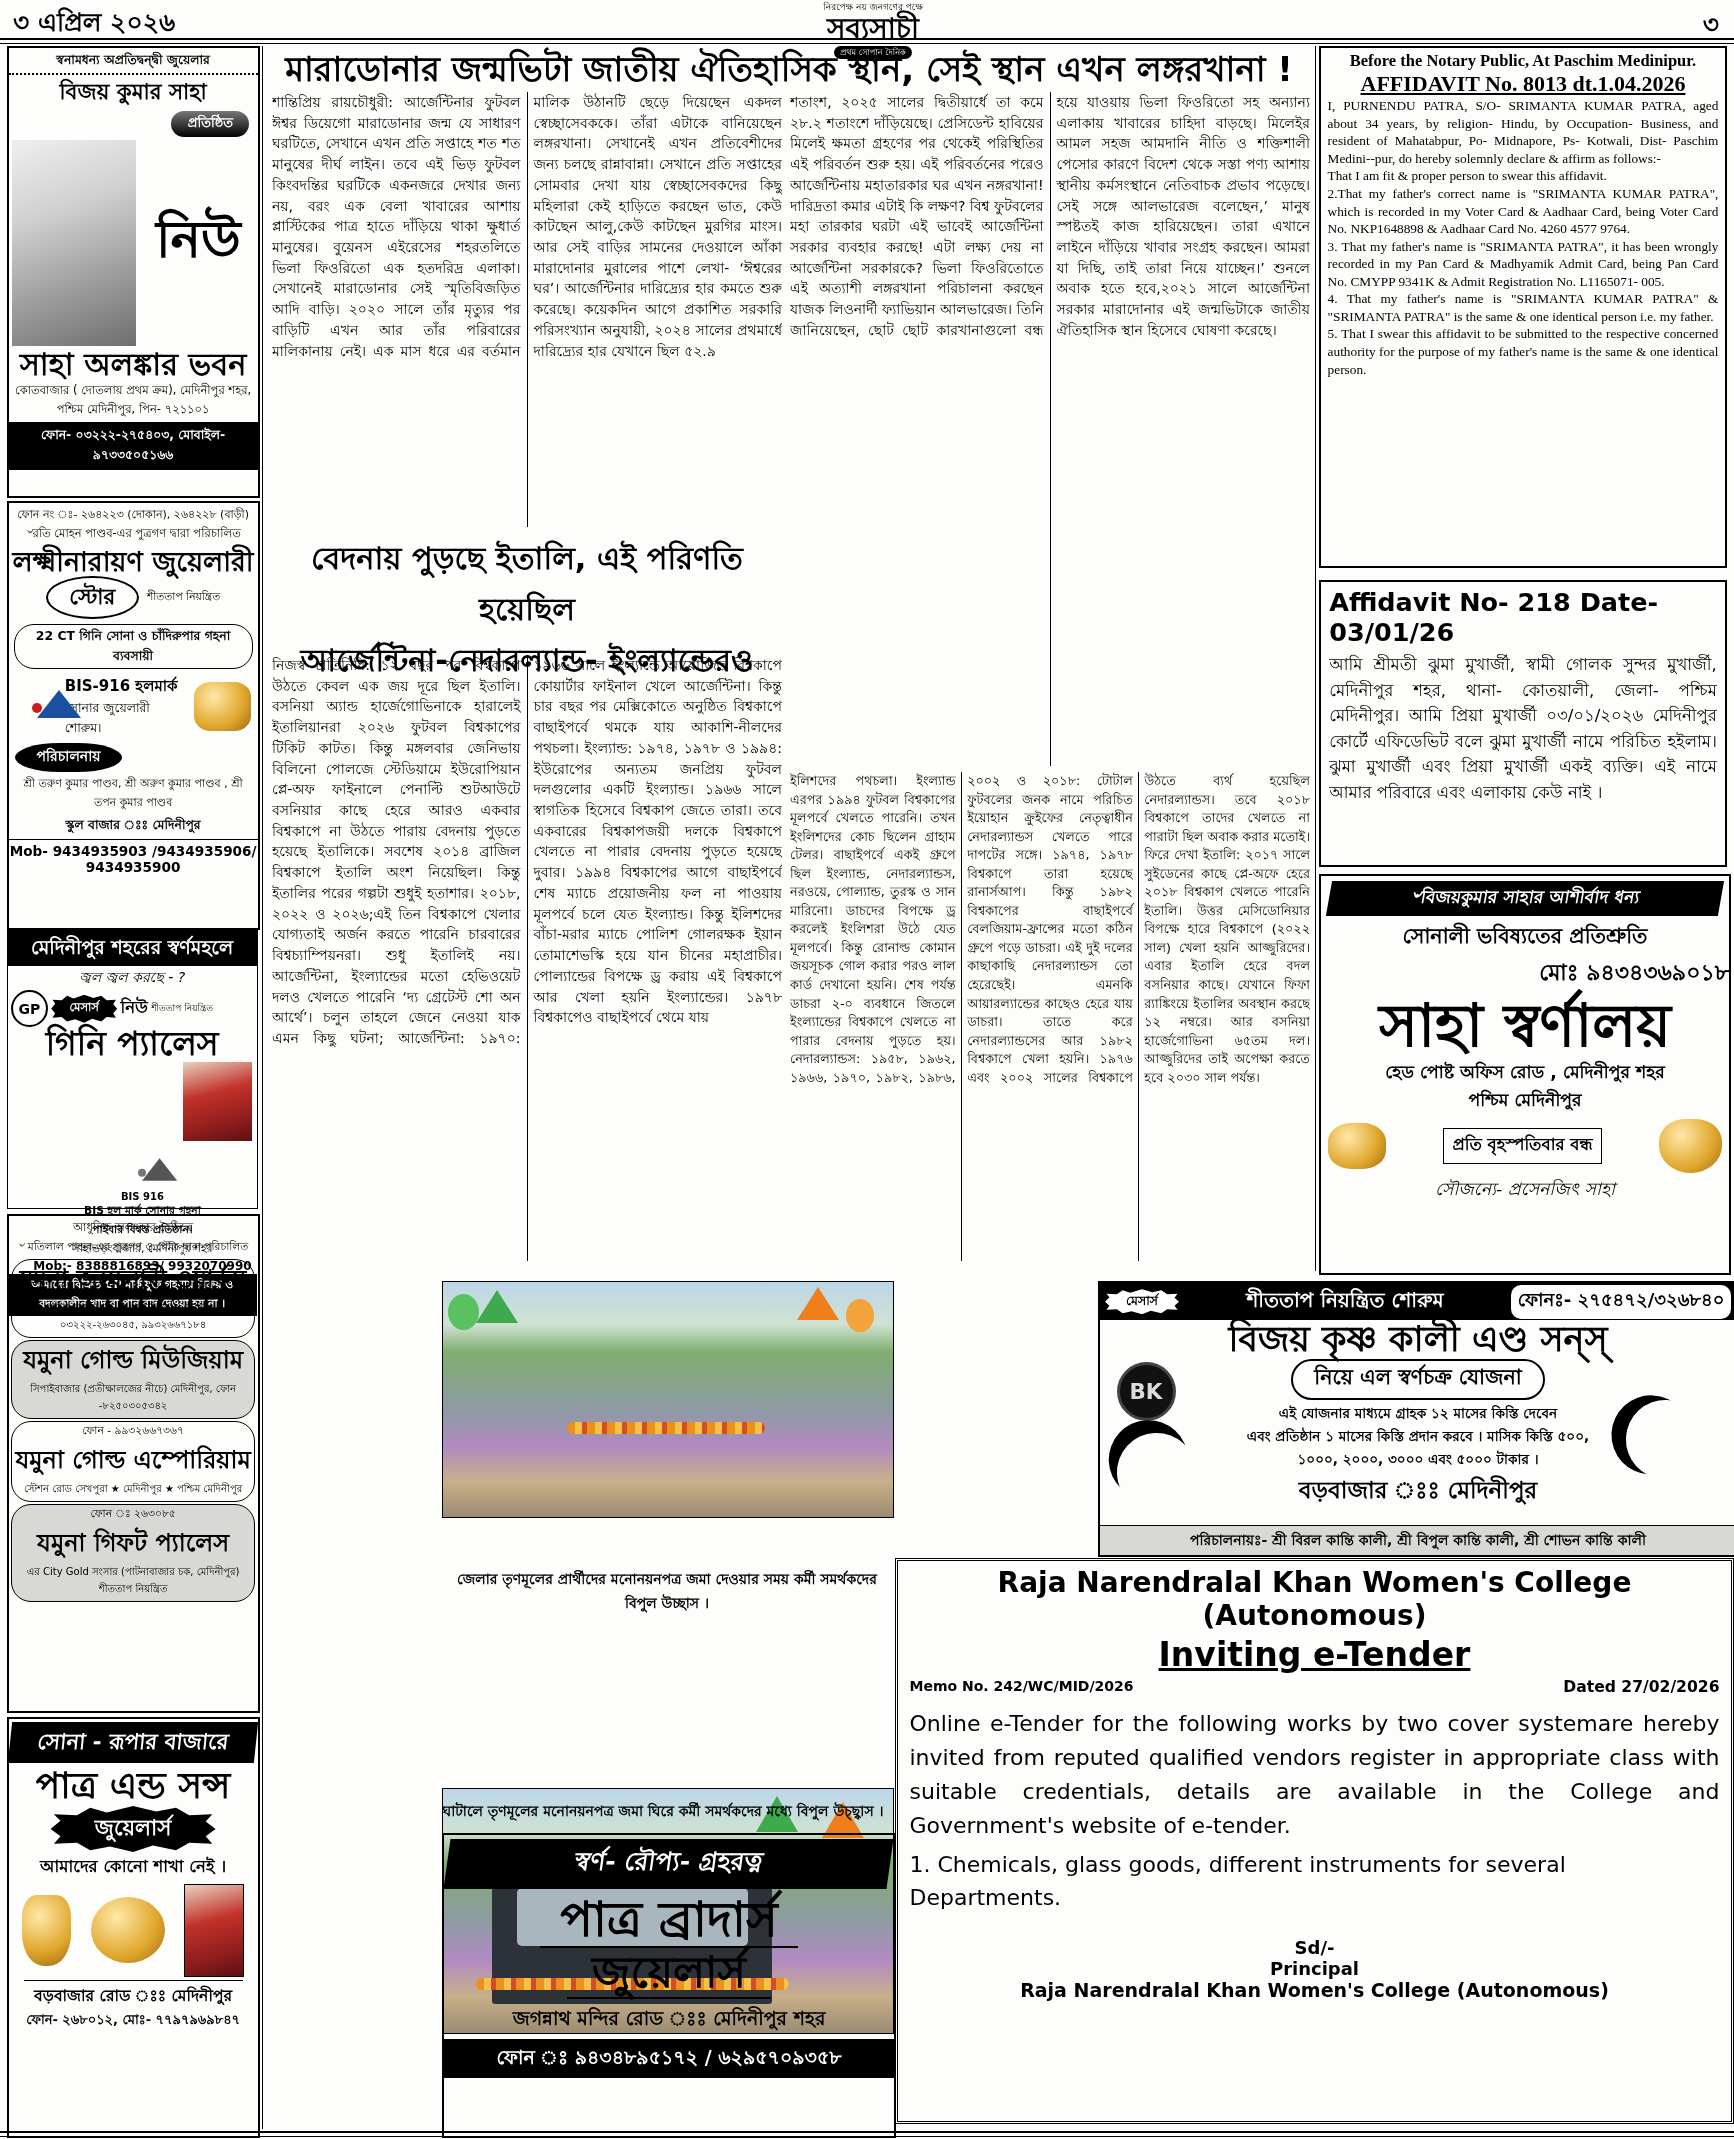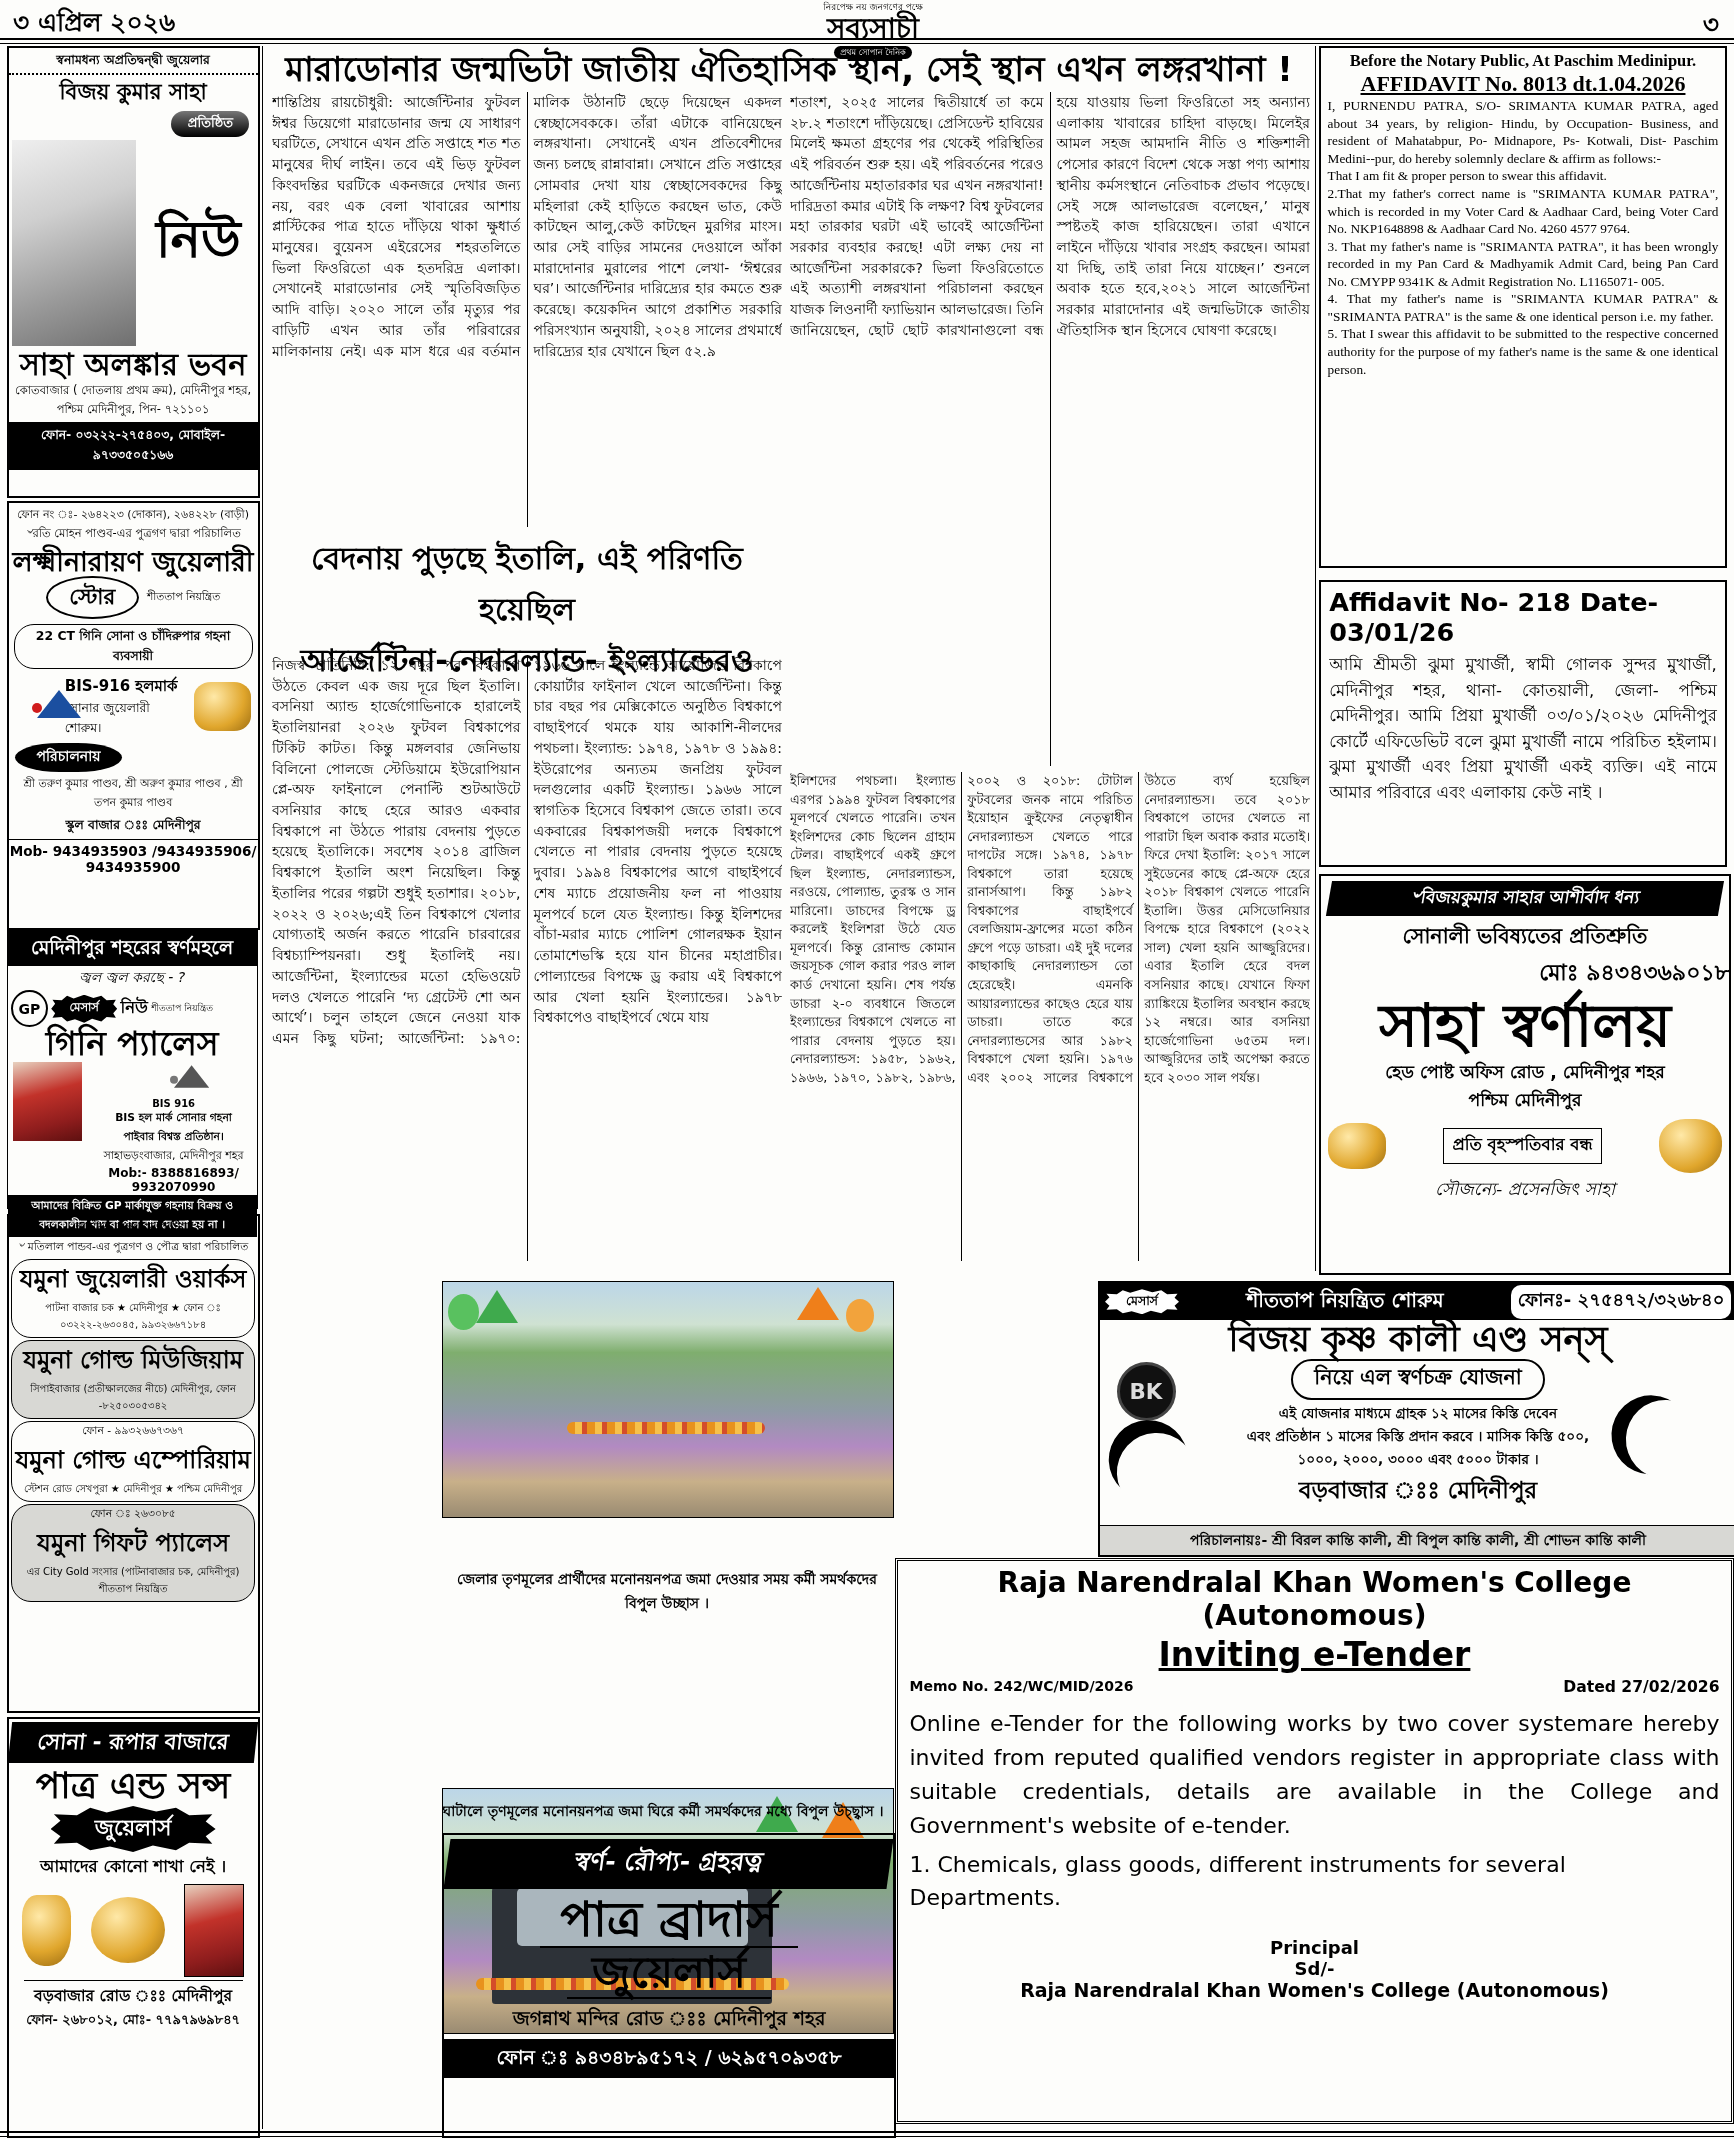--- a/index.html
+++ b/index.html
@@ -104,21 +104,21 @@
   <div class="abs ctr" style="left:6.6px;top:930px;width:249px;height:277px;border:1.6px solid #000;">
     <div class="blackbar b" style="font-size:19px;padding:1.6px 0;">মেদিনীপুর শহরের স্বর্ণমহলে</div>
     <div style="font-size:14px;font-style:italic;">জ্বল জ্বল করছে - ?</div>
     <div style="display:flex;align-items:center;gap:3.3px;padding:0 3.3px;">
       <span class="b" style="width:33px;height:33px;border:2.5px solid #000;border-radius:50%;display:flex;align-items:center;justify-content:center;font-size:14px;">GP</span>
       <span class="starburst b" style="width:66px;height:28px;font-size:11.5px;">মেসার্স</span>
       <span class="b" style="font-size:16.5px;">নিউ</span>
       <span style="font-size:9px;">শীততাপ নিয়ন্ত্রিত</span>
     </div>
     <div class="b" style="font-size:33px;line-height:1.0;">গিনি প্যালেস</div>
-    <div style="display:flex;align-items:flex-start;gap:14px;padding:1.6px 5px;">
+    <div style="display:flex;align-items:flex-end;gap:14px;padding:1.6px 5px;flex-direction:column;">
       <span class="model-color" style="width:69px;height:79px;flex:none;"></span>
       <span style="text-align:center;flex:1;">
         <span class="bis-logo" style="display:inline-block;transform:scale(.8);"><span class="bis-tri" style="border-bottom-color:#555;"></span><span class="bis-dot" style="background:#777;"></span></span>
         <span class="b" style="font-size:10px;display:block;">BIS 916</span>
         <span class="b" style="font-size:10.7px;display:block;">BIS হল মার্ক সোনার গহনা</span>
         <span class="b" style="font-size:10.7px;display:block;">পাইবার বিশ্বস্ত প্রতিষ্ঠান।</span>
         <span style="font-size:11px;display:block;">সাহাভড়ংবাজার, মেদিনীপুর শহর</span>
         <span class="b" style="font-size:12px;display:block;">Mob:- 8388816893/ 9932070990</span>
       </span>
     </div>
@@ -254,21 +254,21 @@
   <div class="abs" style="left:895px;top:1558px;width:839px;height:566px;border:3.3px double #000;padding:5px 11.5px;box-sizing:border-box;">
     <div class="b ctr" style="font-size:28px;">Raja Narendralal Khan Women's College (Autonomous)</div>
     <div class="b ctr" style="font-size:33px;text-decoration:underline;margin:3.3px 0;">Inviting e-Tender</div>
     <div style="display:flex;justify-content:space-between;">
       <span class="b" style="font-size:14px;">Memo No. 242/WC/MID/2026</span>
       <span class="b" style="font-size:15.6px;">Dated 27/02/2026</span>
     </div>
     <div class="jst" style="font-size:22px;line-height:1.55;margin-top:11.5px;">Online e-Tender for the following works by two cover systemare hereby invited from reputed qualified vendors register in appropriate class with suitable credentials, details are available in the College and Government's website of e-tender.</div>
     <div style="font-size:22px;line-height:1.5;margin-top:5px;">1. Chemicals, glass goods, different instruments for several Departments.</div>
     <div class="ctr" style="margin-top:23px;">
+      <div class="b" style="font-size:18px;">Sd/-</div>
       <div class="b" style="font-size:18px;">Principal</div>
-      <div class="b" style="font-size:18px;">Sd/-</div>
       <div class="b" style="font-size:19px;">Raja Narendralal Khan Women's College (Autonomous)</div>
     </div>
   </div>
 
   <div class="abs hline" style="left:0;top:2131px;width:1734px;"></div>
 </div>
 
 
 </body></html>

